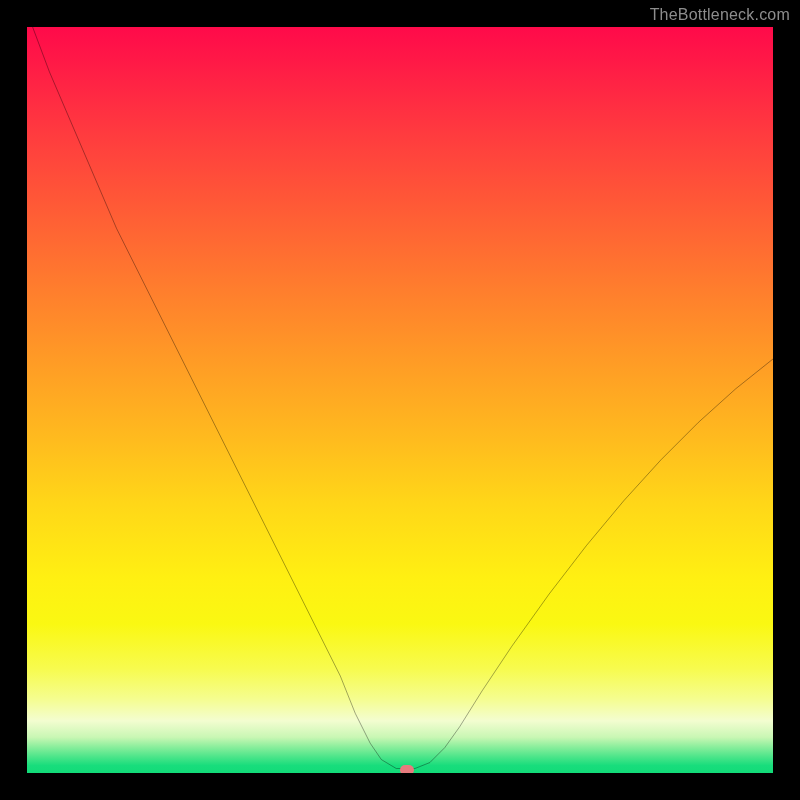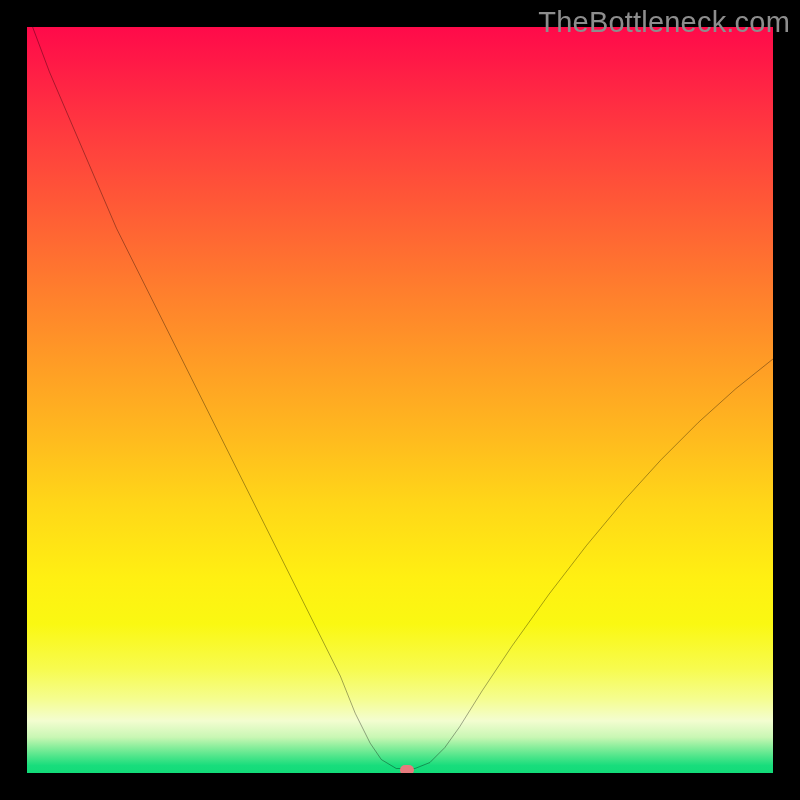--- a/index.html
+++ b/index.html
@@ -60,21 +60,21 @@
     height: 10px;
     border-radius: 5px;
     background: #e77b7e;
     transform: translate(-50%, -50%);
   }
   .watermark {
     position: absolute;
     top: 6px;
     right: 10px;
     color: #8d8d8d;
-    font-size: 29px;
+    font-size: 16px;
     letter-spacing: 0.2px;
   }
 </style>
 </head>
 <body>
 
 <div class="frame">
   <div class="plot">
     <div class="gradient"></div>
     <svg class="curve" viewBox="0 0 100 100" preserveAspectRatio="none">

